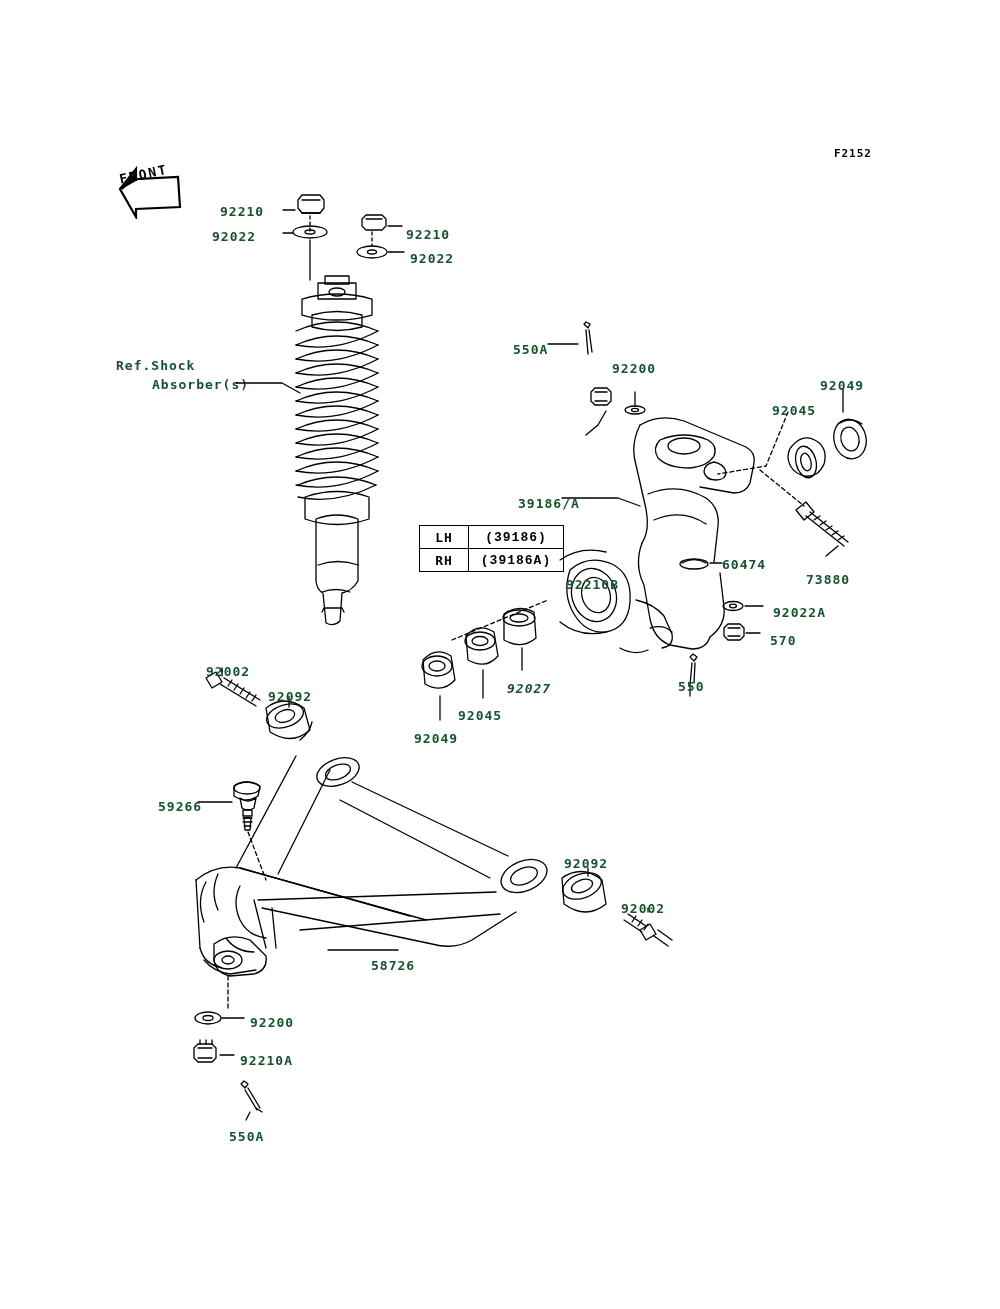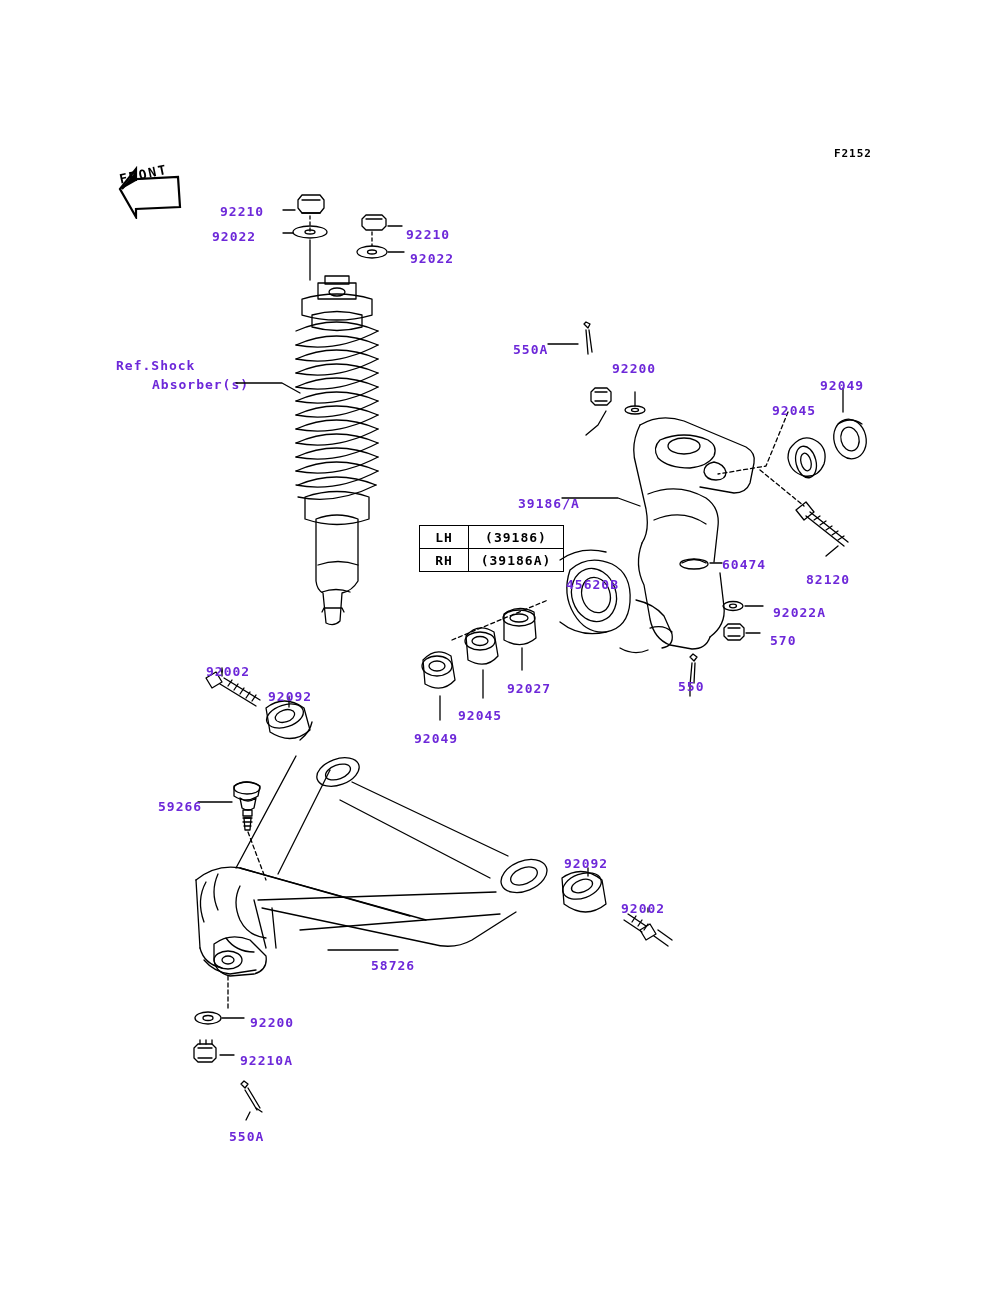--- a/index.html
+++ b/index.html
@@ -20,21 +20,21 @@
     left: 0; top: 0;
     width: 1000px;
     height: 988px;
   }
   .lbl {
     position: absolute;
     font-family: "DejaVu Sans Mono", monospace;
     font-size: 13px;
     font-weight: bold;
     letter-spacing: 1px;
-    color: #6d28d9;
+    color: #14532d;
     white-space: pre;
     line-height: 1.35;
   }
   .code-id {
     position: absolute;
     right: 128px;
     top: 147px;
     font-size: 11px;
     font-weight: bold;
     letter-spacing: 1px;
@@ -58,21 +58,21 @@
     border: 1.4px solid #000;
     font-family: "DejaVu Sans Mono", monospace;
     font-size: 13px;
     font-weight: bold;
     letter-spacing: 1px;
     padding: 2px 8px;
     text-align: center;
     height: 18px;
   }
   .table-box td.k { width: 32px; text-align: center; }
-  .table-box td.v { width: 78px; }
+  .table-box td.v { width: 78px; font-family: Liberation Mono, monospace; }
   .front-badge {
     position: absolute;
     left: 110px;
     top: 163px;
     width: 74px;
     height: 56px;
   }
   .front-text {
     position: absolute;
     left: 118px;
@@ -407,27 +407,27 @@
   </svg>
 
   <div class="lbl" style="left:220px; top:203px;">92210</div>
   <div class="lbl" style="left:212px; top:228px;">92022</div>
   <div class="lbl" style="left:406px; top:226px;">92210</div>
   <div class="lbl" style="left:410px; top:250px;">92022</div>
   <div class="lbl" style="left:513px; top:341px;">550A</div>
   <div class="lbl" style="left:612px; top:360px;">92200</div>
   <div class="lbl" style="left:820px; top:377px;">92049</div>
   <div class="lbl" style="left:772px; top:402px;">92045</div>
-  <div class="lbl" style="left:566px; top:576px;">45620B</div>
+  <div class="lbl" style="left:566px; top:576px;">92210B</div>
   <div class="lbl" style="left:518px; top:495px;">39186/A</div>
   <div class="lbl" style="left:722px; top:556px;">60474</div>
-  <div class="lbl" style="left:806px; top:571px;">82120</div>
+  <div class="lbl" style="left:806px; top:571px;">73880</div>
   <div class="lbl" style="left:773px; top:604px;">92022A</div>
   <div class="lbl" style="left:770px; top:632px;">570</div>
-  <div class="lbl" style="left:507px; top:680px;">92027</div>
+  <div class="lbl" style="left:507px; top:680px;font-style:italic;">92027</div>
   <div class="lbl" style="left:458px; top:707px;">92045</div>
   <div class="lbl" style="left:414px; top:730px;">92049</div>
   <div class="lbl" style="left:678px; top:678px;">550</div>
   <div class="lbl" style="left:206px; top:663px;">92002</div>
   <div class="lbl" style="left:268px; top:688px;">92092</div>
   <div class="lbl" style="left:158px; top:798px;">59266</div>
   <div class="lbl" style="left:564px; top:855px;">92092</div>
   <div class="lbl" style="left:621px; top:900px;">92002</div>
   <div class="lbl" style="left:371px; top:957px;">58726</div>
   <div class="lbl" style="left:250px; top:1014px;">92200</div>

